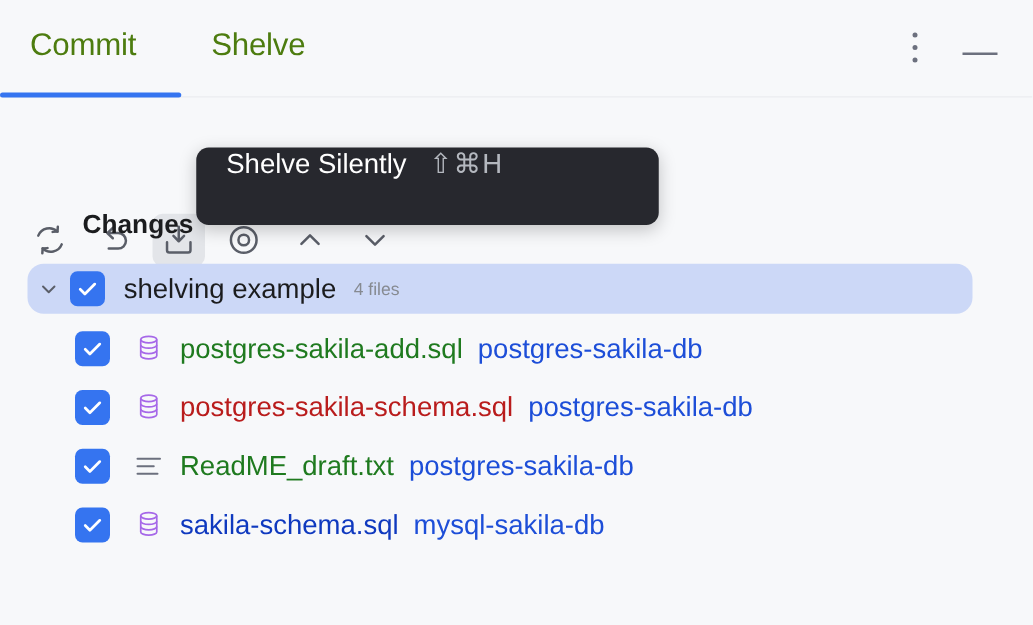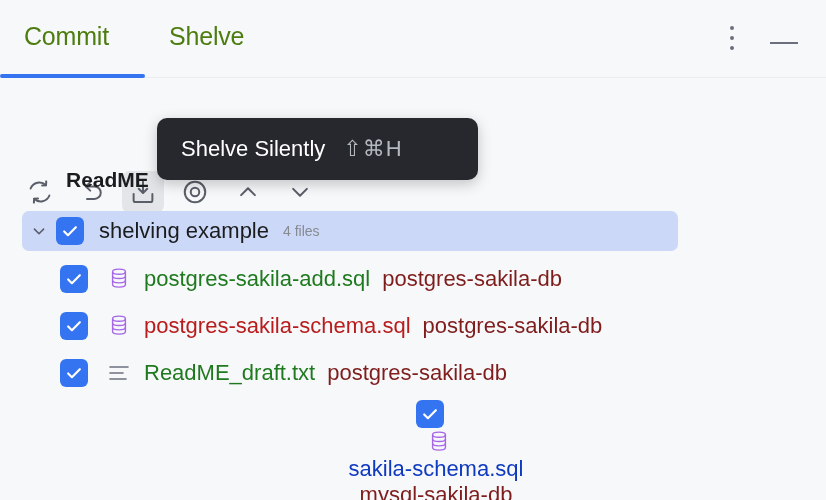--- a/index.html
+++ b/index.html
@@ -79,25 +79,25 @@
   .tb-rollback { left: 71px; }
   .tb-shelve { left: 122px; }
   .tb-diff { left: 174px; }
   .tb-up { left: 227px; }
   .tb-down { left: 279px; }
 
   
   .tooltip {
     position: absolute;
     left: 157px; top: 118px;
-    width: 321px; height: 62px;
+    width: 370px; height: 62px;
     background: #27282e;
     border-radius: 10px;
     box-shadow: 0 4px 14px rgba(0,0,0,0.22);
-    display: flex; align-items: center;
+    display: flex; align-items: flex-start;
     box-sizing: border-box;
     padding-left: 24px;
   }
   .tooltip-text {
     color: #ffffff;
     font-size: 22px;
     white-space: nowrap;
   }
   .tooltip-shortcut {
     color: #b4b8bf;
@@ -118,22 +118,22 @@
 
   .row {
     position: absolute;
     height: 40px;
     display: flex;
     align-items: center;
     box-sizing: border-box;
     cursor: default;
   }
   .row-group {
-    left: 22px; width: 656px;
-    border-radius: 7px;
+    left: 22px; width: 756px;
+    border-radius: 13px;
   }
   .row-group.selected { background: #ccd8f7; }
 
   .chevron {
     width: 34px; height: 40px;
     display: flex; align-items: center; justify-content: center;
     flex: none;
     cursor: default;
   }
 
@@ -170,21 +170,21 @@
     flex: none;
     display: flex; align-items: center; justify-content: center;
   }
   .file-name {
     font-size: 22px;
     margin-left: 12px;
     white-space: nowrap;
   }
   .file-loc {
     font-size: 22px;
-    color: #7f1d1d;
+    color: #1d4ed8;
     margin-left: 12px;
     white-space: nowrap;
   }
 </style>
 </head>
 <body>
 
 <div id="app">
 
   <div class="tabbar">
@@ -253,21 +253,21 @@
 
     <div class="tbtn tb-down">
       <span>
         <svg width="30" height="30" viewBox="0 0 24 24" fill="none" stroke="#5a5e68" stroke-width="1.6" stroke-linecap="round" stroke-linejoin="round">
           <path d="M6.5 9.5 12 15l5.5-5.5"></path>
         </svg>
       </span>
     </div>
   </div>
 
-  <div class="section-title">ReadME</div>
+  <div class="section-title">Changes</div>
 
   <div class="row row-group selected" style="top:211px;">
     <div class="chevron">
       <svg width="22" height="22" viewBox="0 0 24 24" fill="none" stroke="#5a5e68" stroke-width="1.7" stroke-linecap="round" stroke-linejoin="round">
         <path d="M7 10l5 5 5-5"></path>
       </svg>
     </div>
     <div class="cb checked">
       <svg width="20" height="20" viewBox="0 0 24 24" fill="none" stroke="#ffffff" stroke-width="2.6" stroke-linecap="round" stroke-linejoin="round">
         <path d="M5 12.5l4.5 4.5L19 7.5"></path>
@@ -323,21 +323,21 @@
       <svg width="24" height="22" viewBox="0 0 24 22" fill="none" stroke="#6c707e" stroke-width="1.6" stroke-linecap="round">
         <path d="M3 5h18"></path>
         <path d="M3 11h13"></path>
         <path d="M3 17h16"></path>
       </svg>
     </div>
     <div class="file-name" style="color:#1f7a1f;">ReadME_draft.txt</div>
     <div class="file-loc">postgres-sakila-db</div>
   </div>
 
-  <div class="row file-row" style="top:400px;flex-direction:column;">
+  <div class="row file-row" style="top:400px;">
     <div class="cb checked">
       <svg width="20" height="20" viewBox="0 0 24 24" fill="none" stroke="#ffffff" stroke-width="2.6" stroke-linecap="round" stroke-linejoin="round">
         <path d="M5 12.5l4.5 4.5L19 7.5"></path>
       </svg>
     </div>
     <div class="file-icon">
       <svg width="22" height="24" viewBox="0 0 24 26" fill="none" stroke="#a668e8" stroke-width="1.5">
         <ellipse cx="12" cy="5" rx="7" ry="2.8"></ellipse>
         <path d="M5 5v14c0 1.55 3.13 2.8 7 2.8s7-1.25 7-2.8V5"></path>
         <path d="M5 9.7c0 1.55 3.13 2.8 7 2.8s7-1.25 7-2.8"></path>

